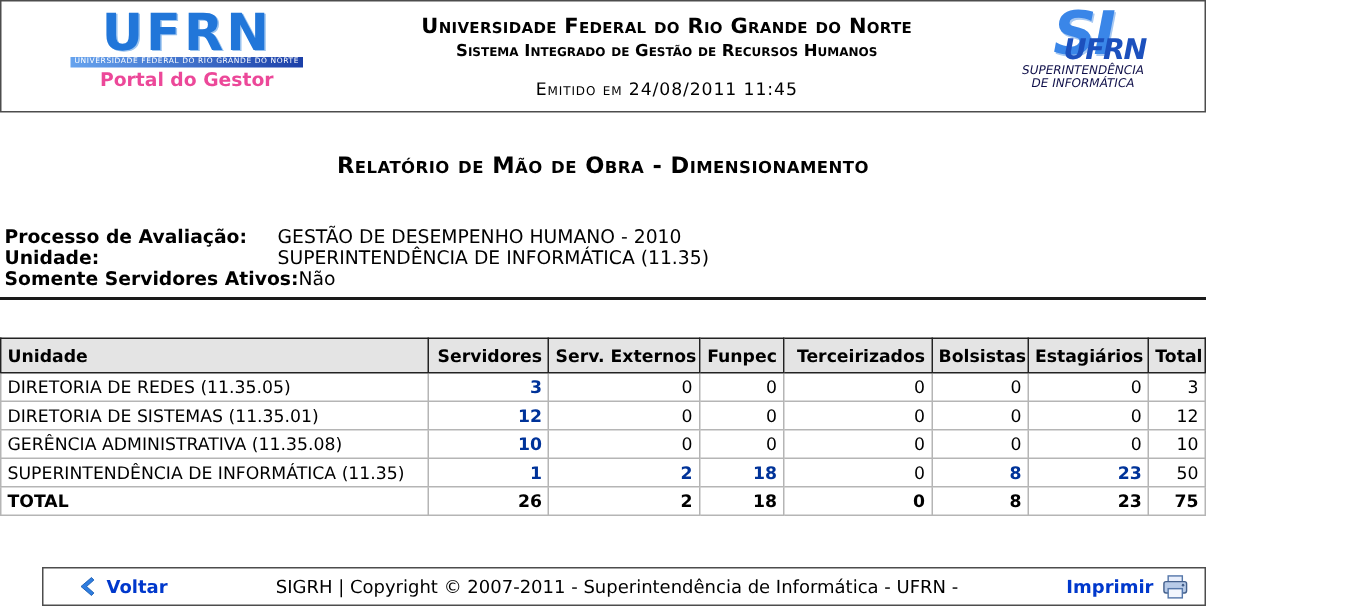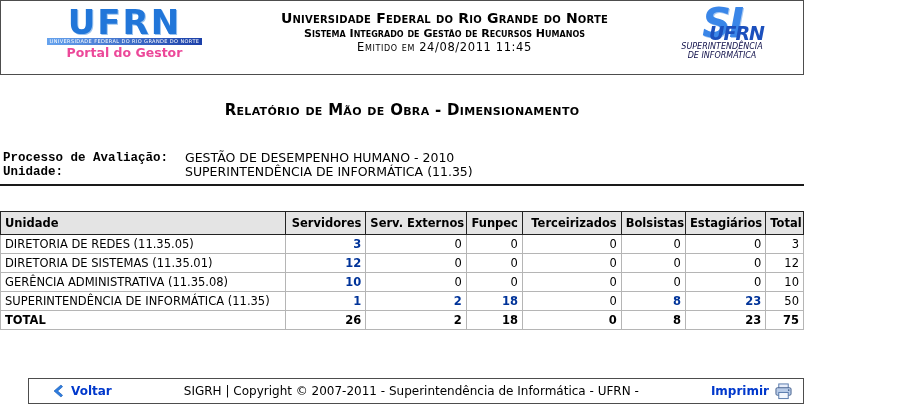--- a/index.html
+++ b/index.html
@@ -13,35 +13,35 @@
   .logo-left { width:235px; display:flex; flex-direction:column; align-items:center; padding-top:5px; }
   .ufrn-text { font-size:34px; line-height:32px; font-weight:bold; letter-spacing:2px;
                color:#2176d9; text-shadow:1px 1px 0 #9cc4ef; }
   .ufrn-banner { font-size:5px; line-height:7px; color:#fff; white-space:nowrap;
                  background:linear-gradient(90deg,#66a3ee,#1b3fa8); padding:0 3px; letter-spacing:.4px; }
   .portal-link { margin-top:0; font-size:12.5px; font-weight:bold; color:#ec4899; cursor:pointer; }
 
   .header-center { flex:1; text-align:center; padding-top:9px; }
   .hc1 { font-variant:small-caps; font-weight:bold; font-size:14px; letter-spacing:.2px; }
   .hc2 { font-variant:small-caps; font-weight:bold; font-size:11px; margin-top:1px; }
-  .hc3 { font-variant:small-caps; font-size:11.5px; margin-top:0; letter-spacing:.6px; }
+  .hc3 { font-variant:small-caps; font-size:11.5px; margin-top:12px; letter-spacing:.6px; }
 
   .logo-right { width:150px; position:relative; padding-top:3px; text-align:center; }
   .si-big  { font-size:40px; line-height:38px; font-weight:bold; font-style:italic;
              color:#3a86e8; text-shadow:1px 1px 0 #a8c9f2; letter-spacing:-2px; }
   .si-ufrn { position:absolute; top:21px; left:62px; font-size:19px; font-weight:bold;
              font-style:italic; color:#1c50bd; letter-spacing:-1px; }
   .si-caption { font-size:8px; line-height:9px; font-weight:normal; font-style:italic; color:#10104a; }
 
   
   .report-title { text-align:center; margin-top:26px; font-variant:small-caps;
                   font-weight:bold; font-size:15px; letter-spacing:.3px; }
   .info-block { margin-top:32px; padding:0 3px 5px 3px; border-bottom:2px solid #1a1a1a; font-size:12.5px; }
   .info-row { display:flex; line-height:14px; }
-  .info-label { font-weight:bold; min-width:182px;font-family:Liberation Mono, monospace; }
+  .info-label { font-weight:bold; min-width:182px; }
 
   
   .report-table { width:100%; border-collapse:collapse; margin-top:25px;
                   font-size:11.5px; border:1px solid #555; table-layout:fixed; }
   .report-table col:nth-child(1){width:35.5%} .report-table col:nth-child(2){width:10%}
   .report-table col:nth-child(3){width:12.5%} .report-table col:nth-child(4){width:7%}
   .report-table col:nth-child(5){width:12.3%} .report-table col:nth-child(6){width:8%}
   .report-table col:nth-child(7){width:10%}  .report-table col:nth-child(8){width:4.7%}
   .report-table th { background:#e4e4e4; border:1px solid #222; font-weight:bold;
                      padding:4px 4px; text-align:right; overflow:hidden; white-space:nowrap; }
@@ -91,20 +91,24 @@
 
   <div class="info-block">
     <div class="info-row">
       <span class="info-label">Processo de Avaliação:</span>
       <span>GESTÃO DE DESEMPENHO HUMANO - 2010</span>
     </div>
     <div class="info-row">
       <span class="info-label">Unidade:</span>
       <span>SUPERINTENDÊNCIA DE INFORMÁTICA (11.35)</span>
     </div>
+    <div class="info-row">
+      <span class="info-label">Somente Servidores Ativos:</span>
+      <span>Não</span>
+    </div>
   </div>
 
   <table class="report-table">
     <colgroup>
         <col>
         <col>
         <col>
         <col>
         <col>
         <col>

